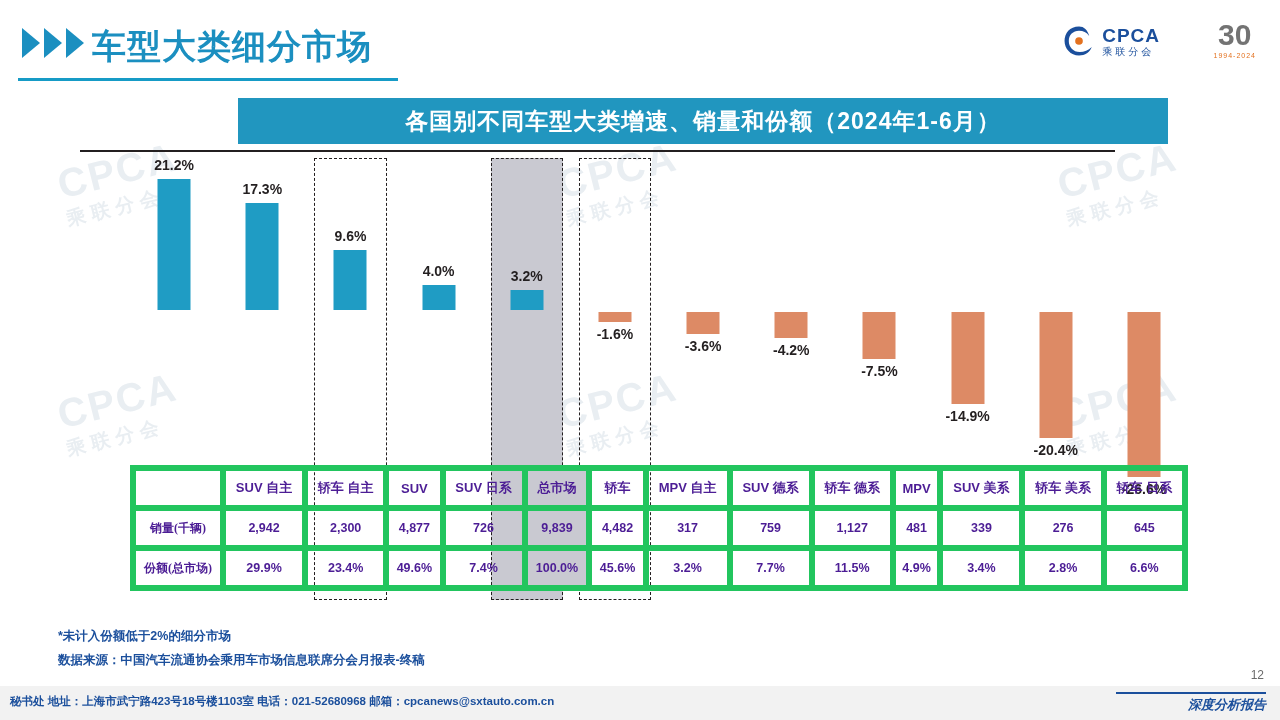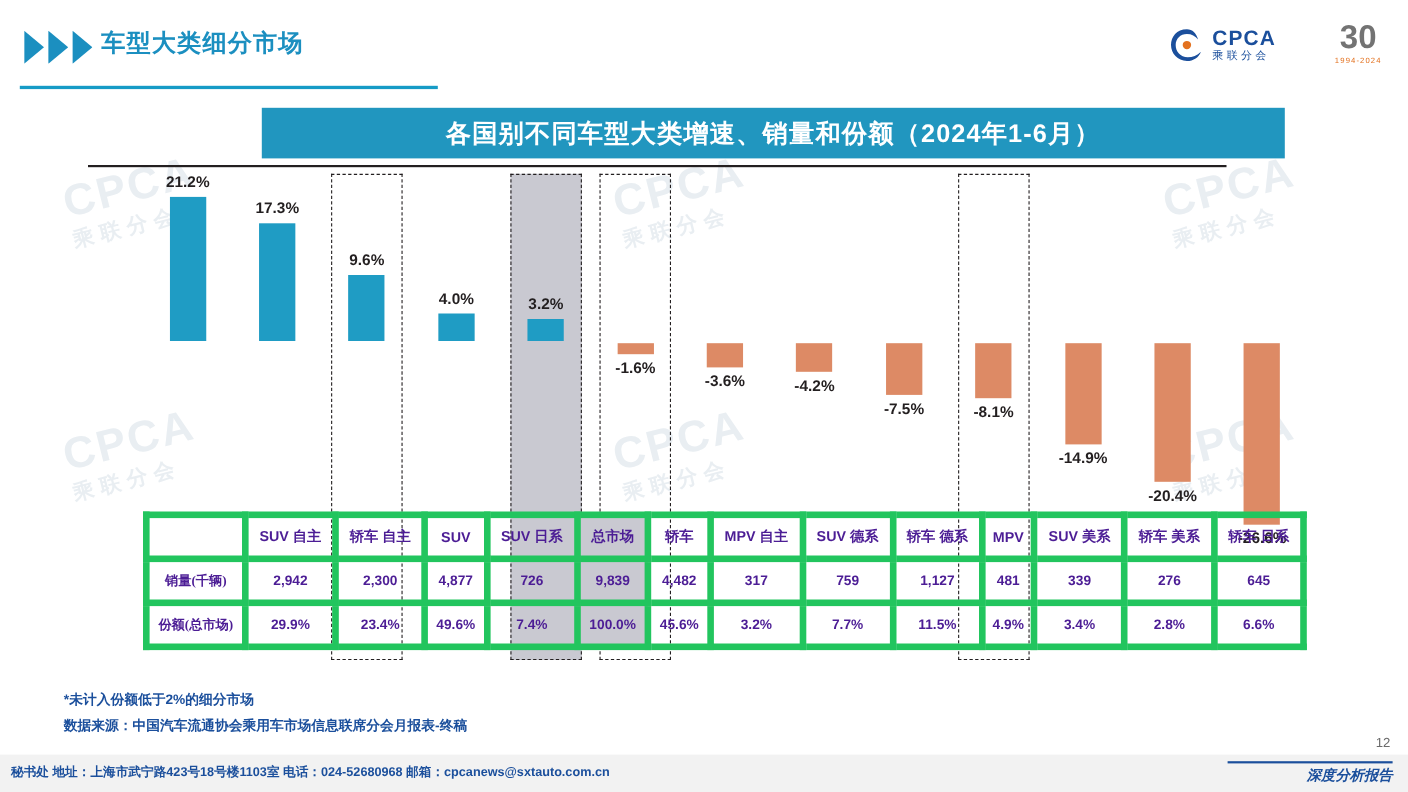--- a/index.html
+++ b/index.html
@@ -18,21 +18,21 @@
   }
   .wm .big{font-size:40px;display:block;line-height:1;}
   .wm .small{font-size:19px;display:block;line-height:1.3;margin-top:4px;letter-spacing:6px;}
   
   .hdr{position:absolute;left:0;top:0;width:1280px;height:84px;}
   .hdr-rule{position:absolute;left:18px;top:78px;width:380px;height:3px;background:#169bc6;}
   .chev{position:absolute;left:22px;top:28px;width:62px;height:30px;}
   .chev svg{display:block;}
   .hdr-title{
     position:absolute;left:92px;top:24px;
-    font-size:22px;font-weight:700;color:#1b8fc0;letter-spacing:1px;
+    font-size:34px;font-weight:700;color:#1b8fc0;letter-spacing:1px;
     font-family:"Liberation Sans","DejaVu Sans",sans-serif;
   }
   .logo{position:absolute;right:120px;top:24px;display:flex;align-items:center;gap:6px;}
   .logo .swirl{width:34px;height:34px;}
   .logo .ltxt{line-height:1;}
   .logo .cpca{font-size:19px;font-weight:700;color:#1b4f9c;letter-spacing:1px;}
   .logo .sub{font-size:10px;color:#1b4f9c;letter-spacing:3px;margin-top:2px;}
   .logo30{position:absolute;right:24px;top:20px;text-align:center;}
   .logo30 .num{font-size:30px;font-weight:700;color:#737373;line-height:1;}
   .logo30 .yrs{font-size:7px;color:#e3711f;letter-spacing:1px;margin-top:2px;}
@@ -167,25 +167,20 @@
       <div class="bar neg" style="height: 22.32px;"></div>
       <div class="blabel" style="top: 178.32px;">-3.6%</div>
     </div>
     <div class="col">
       <div class="bar neg" style="height: 26.04px;"></div>
       <div class="blabel" style="top: 182.04px;">-4.2%</div>
     </div>
     <div class="col">
       <div class="bar neg" style="height: 46.5px;"></div>
       <div class="blabel" style="top: 202.5px;">-7.5%</div>
-    </div>
-    <div class="col">
-      <div class="hl" style="left: 8px; right: 8px; height: 440px; top: -2px;"></div>
-      <div class="bar neg" style="height: 50.22px;"></div>
-      <div class="blabel" style="top: 206.22px;">-8.1%</div>
     </div>
     <div class="col">
       <div class="bar neg" style="height: 92.38px;"></div>
       <div class="blabel" style="top: 248.38px;">-14.9%</div>
     </div>
     <div class="col">
       <div class="bar neg" style="height: 126.48px;"></div>
       <div class="blabel" style="top: 282.48px;">-20.4%</div>
     </div>
     <div class="col">
@@ -248,18 +243,18 @@
 </table>
 
 <div class="notes">
   <div>*未计入份额低于2%的细分市场</div>
   <div>数据来源：中国汽车流通协会乘用车市场信息联席分会月报表-终稿</div>
 </div>
 
 <div class="pageno">12</div>
 
 <div class="foot">
-  <div class="foot-txt">秘书处  地址：上海市武宁路423号18号楼1103室   电话：024-52680968   邮箱：cpcanews@sxtauto.com.cn</div>
+  <div class="foot-txt">秘书处  地址：上海市武宁路423号18号楼1103室   电话：021-52680968   邮箱：cpcanews@sxtauto.com.cn</div>
   <div class="foot-right">
     <div class="rline"></div>
     <div class="rt">深度分析报告</div>
   </div>
 </div>
 
 </body></html>

